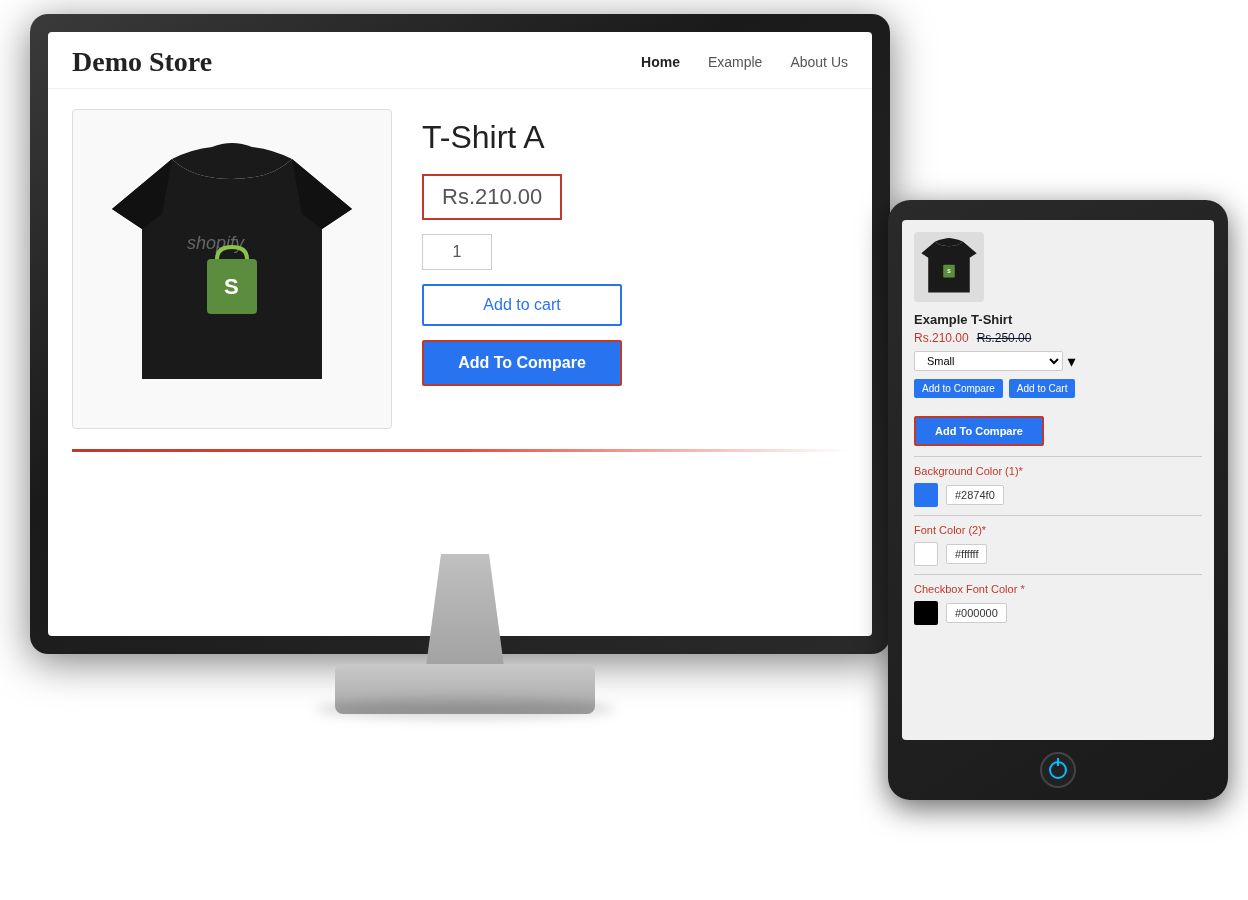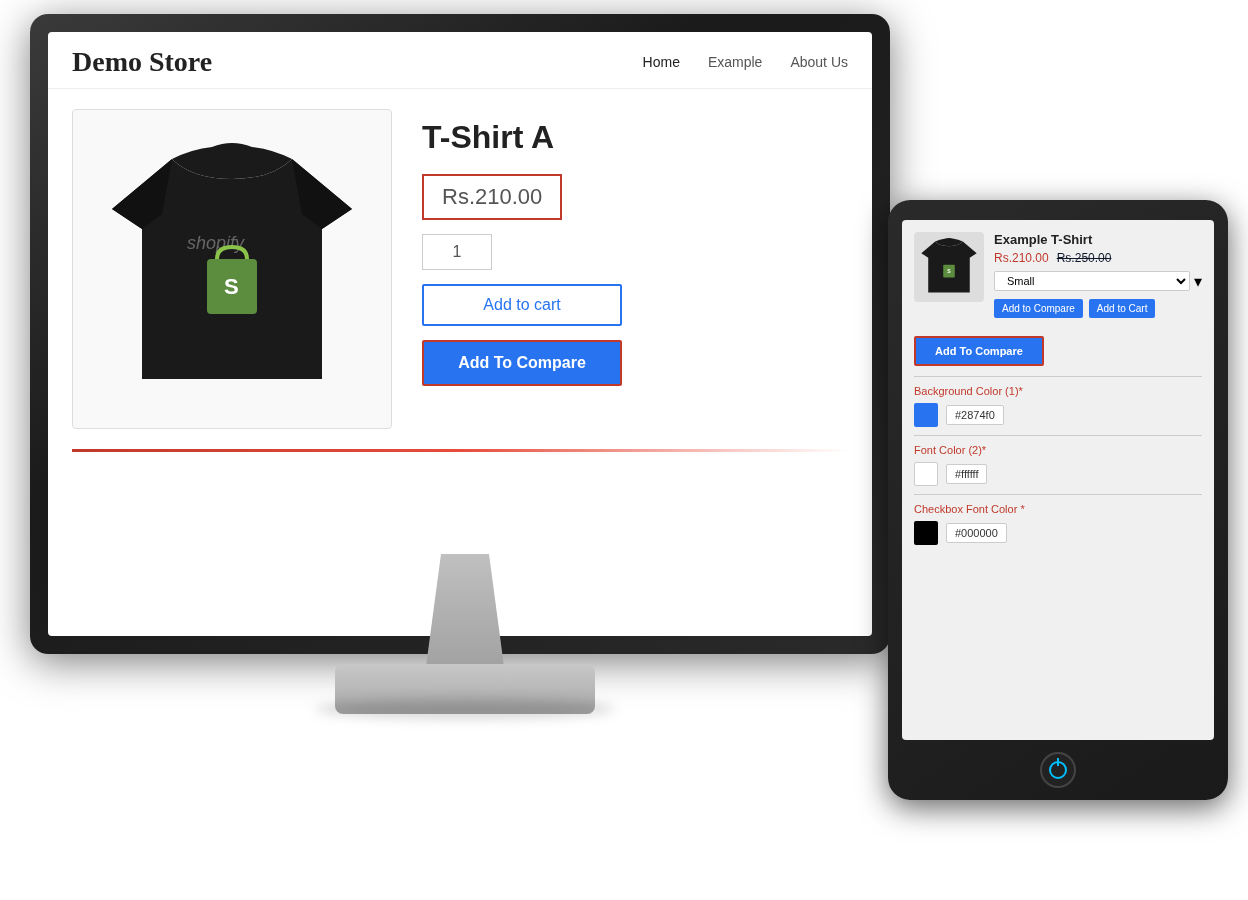--- a/index.html
+++ b/index.html
@@ -90,21 +90,21 @@
     .store-nav {
       display: flex;
       gap: 28px;
     }
     .nav-item {
       font-size: 14px;
       color: #555;
       cursor: pointer;
     }
     .nav-item.active {
-      font-weight: normal;
+      font-weight: bold;
       color: #222;
     }
 
     .store-content {
       display: flex;
       padding: 20px 24px;
       gap: 30px;
     }
 
     .product-image-box {
@@ -124,21 +124,21 @@
       height: 260px;
     }
 
     .product-details {
       flex: 1;
       padding-top: 10px;
     }
 
     .product-title {
       font-size: 32px;
-      font-weight: bold;
+      font-weight: normal;
       color: #222;
       margin-bottom: 18px;
     }
 
     .price-box {
       border: 2px solid #c0392b;
       display: inline-block;
       padding: 8px 18px;
       margin-bottom: 14px;
     }
@@ -263,20 +263,21 @@
     
     .tablet-content {
       padding: 12px;
     }
 
     .tablet-product-row {
       display: flex;
       gap: 10px;
       margin-bottom: 10px;
       align-items: flex-start;
+      flex-direction: column;
     }
 
     .tablet-product-img {
       width: 70px;
       height: 70px;
       background: #ddd;
       border-radius: 4px;
       flex-shrink: 0;
       display: flex;
       align-items: center;

